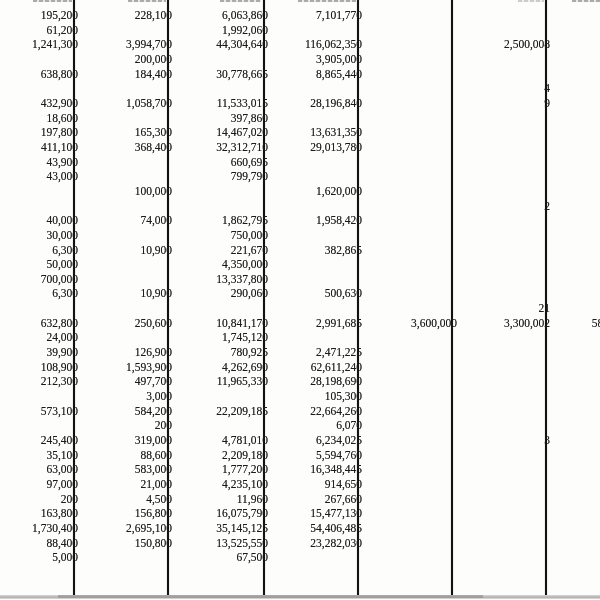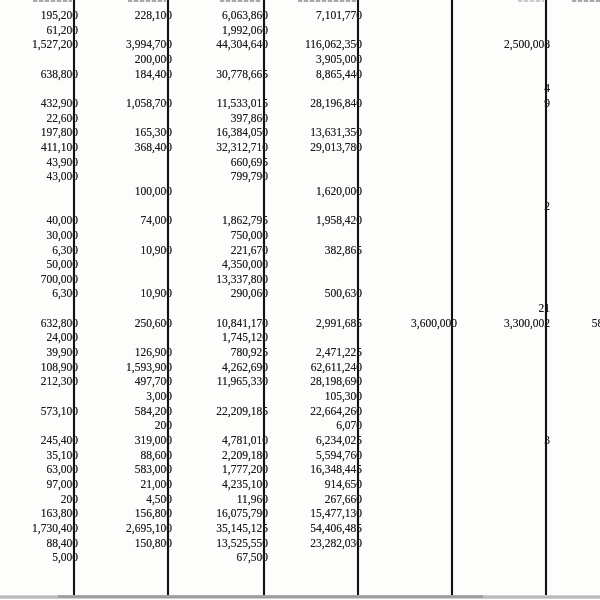--- a/index.html
+++ b/index.html
@@ -131,21 +131,21 @@
       <div class="row">
         <div class="cell c1">61,200</div>
         <div class="cell c2"></div>
         <div class="cell c3">1,992,060</div>
         <div class="cell c4"></div>
         <div class="cell c5"></div>
         <div class="cell c6"></div>
         <div class="cell c7"></div>
       </div>
       <div class="row">
-        <div class="cell c1">1,527,200</div>
+        <div class="cell c1">1,241,300</div>
         <div class="cell c2">3,994,700</div>
         <div class="cell c3">44,304,640</div>
         <div class="cell c4">116,062,350</div>
         <div class="cell c5"></div>
         <div class="cell c6">2,500,008</div>
         <div class="cell c7"></div>
       </div>
       <div class="row">
         <div class="cell c1"></div>
         <div class="cell c2">200,000</div>
@@ -176,32 +176,32 @@
       <div class="row">
         <div class="cell c1">432,900</div>
         <div class="cell c2">1,058,700</div>
         <div class="cell c3">11,533,015</div>
         <div class="cell c4">28,196,840</div>
         <div class="cell c5"></div>
         <div class="cell c6">9</div>
         <div class="cell c7"></div>
       </div>
       <div class="row">
-        <div class="cell c1">22,600</div>
+        <div class="cell c1">18,600</div>
         <div class="cell c2"></div>
         <div class="cell c3">397,860</div>
         <div class="cell c4"></div>
         <div class="cell c5"></div>
         <div class="cell c6"></div>
         <div class="cell c7"></div>
       </div>
       <div class="row">
         <div class="cell c1">197,800</div>
         <div class="cell c2">165,300</div>
-        <div class="cell c3">16,384,050</div>
+        <div class="cell c3">14,467,020</div>
         <div class="cell c4">13,631,350</div>
         <div class="cell c5"></div>
         <div class="cell c6"></div>
         <div class="cell c7"></div>
       </div>
       <div class="row">
         <div class="cell c1">411,100</div>
         <div class="cell c2">368,400</div>
         <div class="cell c3">32,312,710</div>
         <div class="cell c4">29,013,780</div>

